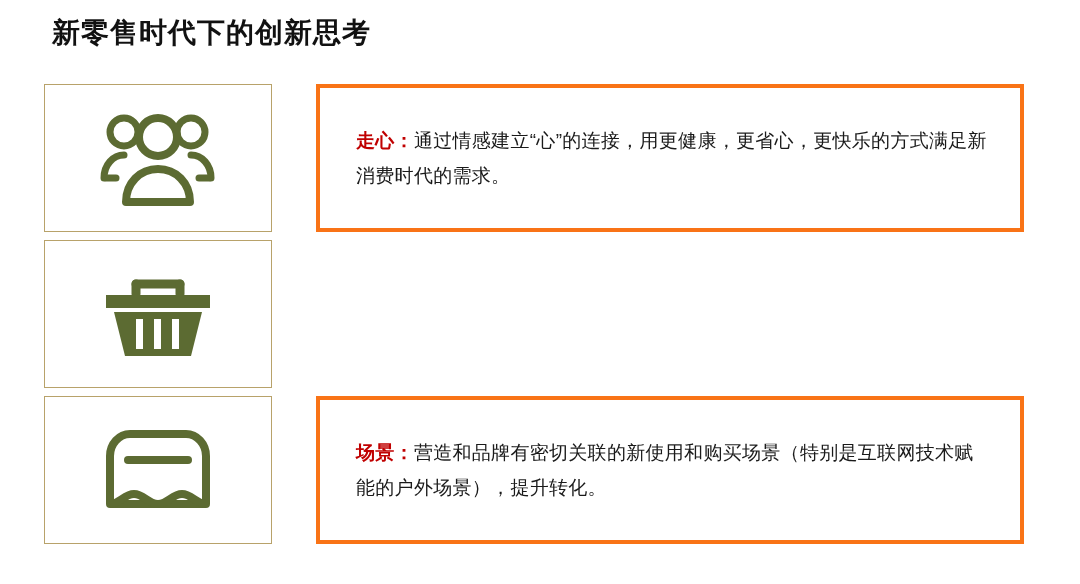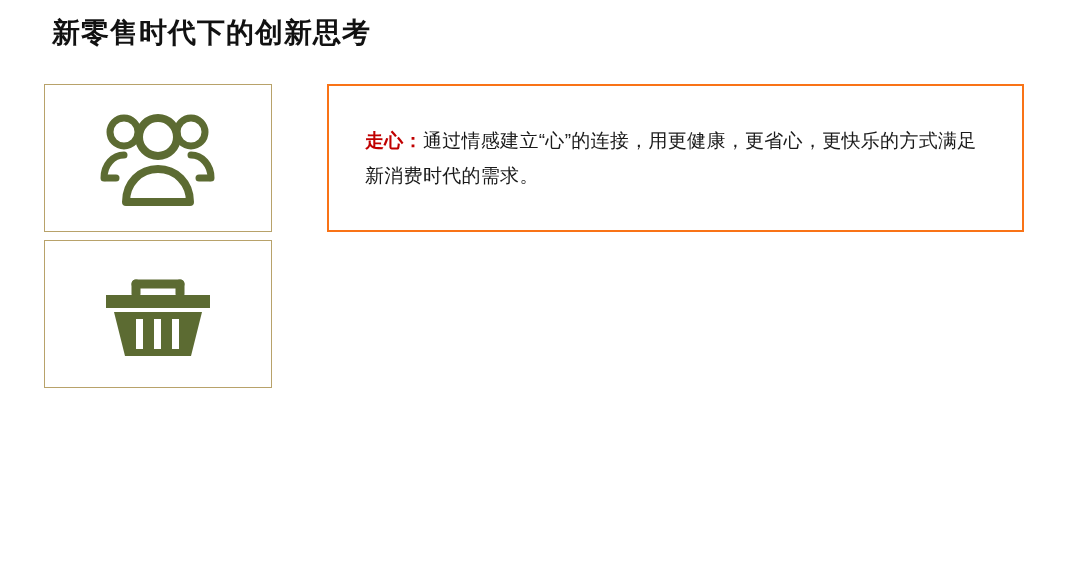--- a/index.html
+++ b/index.html
@@ -47,24 +47,24 @@
     width: 228px;
     height: 148px;
     border: 1px solid #b8a26a;
     box-sizing: border-box;
     display: flex;
     align-items: center;
     justify-content: center;
     flex: 0 0 auto;
   }
   .text-cell {
-    margin-left: 55px;
+    margin-left: 44px;
     flex: 1 1 auto;
     height: 148px;
-    border: 2px solid #f97316;
+    border: 4px solid #f97316;
     box-sizing: border-box;
     display: flex;
     align-items: center;
     padding: 0 28px 0 36px;
   }
   .text-inner {
     font-size: 19px;
     line-height: 1.85;
     color: #1a1a1a;
     letter-spacing: 0.3px;
@@ -124,15 +124,36 @@
             <path d="M16 50h88l-11 44H27z" fill="#5c6b32"></path>
 
             <rect x="38" y="57" width="7" height="30" fill="#ffffff"></rect>
             <rect x="56" y="57" width="7" height="30" fill="#ffffff"></rect>
             <rect x="74" y="57" width="7" height="30" fill="#ffffff"></rect>
           </svg>
         </span>
       </div>
     </div>
 
+    <div class="row">
+      <div class="icon-cell">
+        <span>
+          <svg class="icon-svg" width="124" height="100" viewBox="0 0 124 100" fill="none" xmlns="http://www.w3.org/2000/svg">
+
+            <path d="M14 36c0-12 9-22 20-22h56c11 0 20 10 20 22" stroke="#5c6b32" stroke-width="8" stroke-linecap="round"></path>
+
+            <path d="M32 40h60" stroke="#5c6b32" stroke-width="8" stroke-linecap="round"></path>
+
+            <path d="M14 36v48h96V36" stroke="#5c6b32" stroke-width="8" stroke-linejoin="round"></path>
+
+            <path d="M14 84c10 0 14-10 24-10s14 10 24 10 14-10 24-10 14 10 24 10" stroke="#5c6b32" stroke-width="8" stroke-linejoin="round" fill="none"></path>
+          </svg>
+        </span>
+      </div>
+      <div class="text-cell">
+        <div class="text-inner">
+          <span class="kw">场景</span><span class="kw">：</span><span>营造和品牌有密切关联的新使用和购买场景（特别是互联网技术赋能的户外场景），提升转化。</span>
+        </div>
+      </div>
+    </div>
 
   </div>
 </div>
 
 </body></html>

